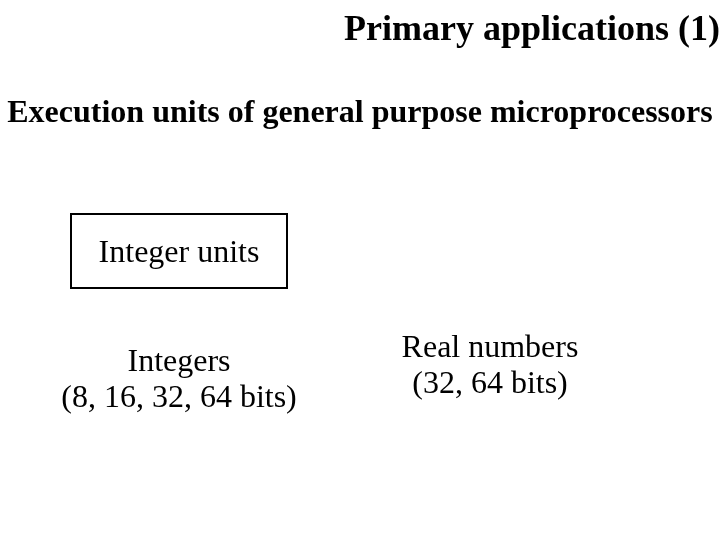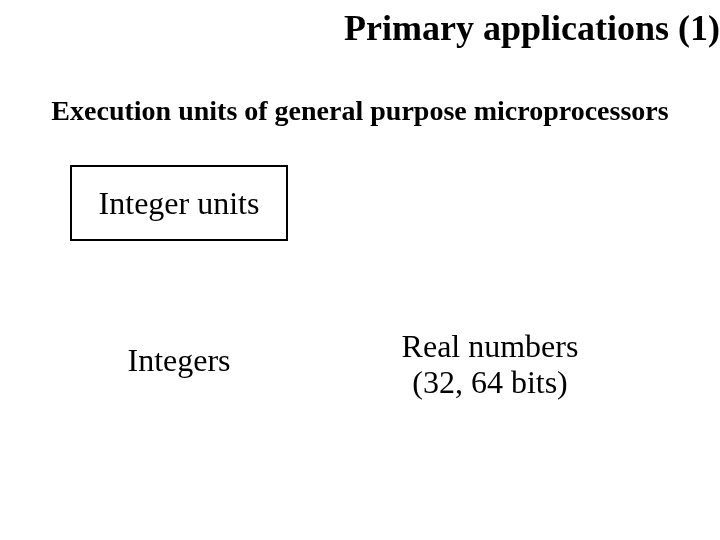--- a/index.html
+++ b/index.html
@@ -25,21 +25,21 @@
     line-height: 43px;
     font-weight: bold;
     white-space: nowrap;
   }
   .slide-heading {
     position: absolute;
     top: 92px;
     left: 0;
     width: 720px;
     text-align: center;
-    font-size: 28px;
+    font-size: 32px;
     line-height: 38px;
     font-weight: bold;
     white-space: nowrap;
   }
   .unit-box {
     position: absolute;
     top: 165px;
     height: 76px;
     box-sizing: border-box;
     border: 2px solid #000000;
@@ -47,20 +47,21 @@
     display: flex;
     align-items: center;
     justify-content: center;
     font-size: 32px;
     line-height: 36px;
     white-space: nowrap;
   }
   .unit-box.left {
     left: 70px;
     width: 218px;
+    margin-top: 48px;
   }
   .unit-box.right {
     left: 329px;
     width: 320px;
   }
   .note {
     position: absolute;
     top: 328px;
     width: 300px;
     text-align: center;
@@ -85,20 +86,21 @@
 
   <div class="slide-heading">Execution units of general purpose microprocessors</div>
 
   <div class="unit-box left">
     <span>Integer units</span>
   </div>
 
 
   <div class="note left">
     <div>Integers</div>
+    <div>(8, 16, 32, 64 bits)</div>
   </div>
 
   <div class="note right">
     <div>Real numbers</div>
     <div>(32, 64 bits)</div>
   </div>
 
 </div>
 
 </body></html>

